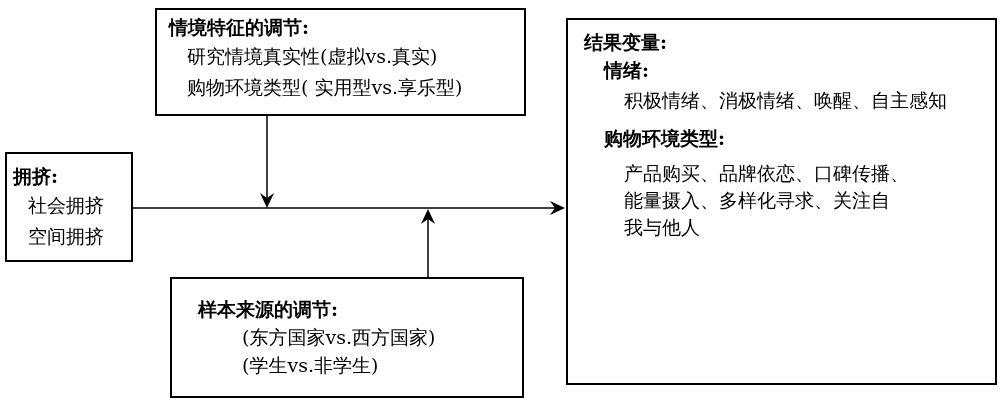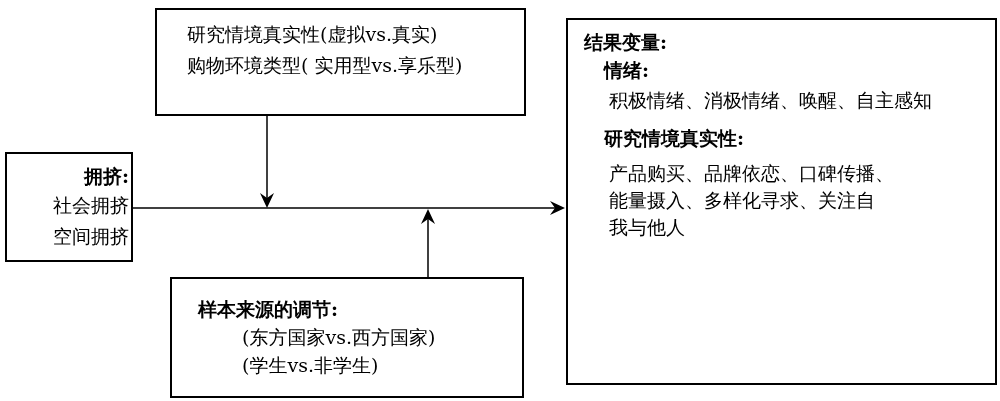--- a/index.html
+++ b/index.html
@@ -34,23 +34,23 @@
   #box-situational .box-item {
     margin-left: 18px;
     line-height: 31px;
   }
   #box-situational .box-item:first-of-type { margin-top: 6px; }
 
   #box-crowding {
     left: 5px; top: 152px; width: 128px; height: 110px;
     padding: 9px 2px 0 6px;
     line-height: 27px;
-    text-align: right;
   }
   #box-crowding .box-item {
+    margin-left: 15px;
     line-height: 31px;
   }
   #box-crowding .box-item:first-of-type { margin-top: 5px; }
 
   #box-sample {
     left: 170px; top: 277px; width: 354px; height: 121px;
     padding: 16px 6px 0 26px;
   }
   #box-sample .box-item {
     margin-left: 44px;
@@ -58,21 +58,21 @@
   }
   #box-sample .box-item:first-of-type { margin-top: 5px; }
 
   #box-outcomes {
     left: 566px; top: 18px; width: 431px; height: 367px;
     padding: 8px 2px 0 16px;
   }
   .outcome-section { margin-left: 20px; }
   .outcome-heading { font-weight: bold; line-height: 28px; }
   .outcome-body {
-    margin-left: 5px;
+    margin-left: 20px;
     line-height: 27px;
     white-space: pre-line;
   }
   #section-emotion .outcome-heading { }
   #section-emotion .outcome-body   { margin-top: 3px; }
   #section-approach .outcome-heading { margin-top: 10px; }
   #section-approach .outcome-body    { margin-top: 8px; }
   #section-avoidance .outcome-heading { margin-top: 28px; }
   #section-avoidance .outcome-body    { margin-top: 5px; }
 
@@ -95,20 +95,21 @@
     <polygon points="565,208 550,201 555,208 550,215" fill="#000000"></polygon>
 
     <line x1="267" y1="116" x2="267" y2="199" stroke="#000000" stroke-width="1.5"></line>
     <polygon points="267,208 260,193 267,198 274,193" fill="#000000"></polygon>
 
     <line x1="428" y1="277" x2="428" y2="218" stroke="#000000" stroke-width="1.5"></line>
     <polygon points="428,209 421,224 428,219 435,224" fill="#000000"></polygon>
   </svg>
 
   <div class="box" id="box-situational">
+    <div class="box-title">情境特征的调节:</div>
     <div class="box-item">研究情境真实性(虚拟vs.真实)</div>
     <div class="box-item">购物环境类型( 实用型vs.享乐型)</div>
   </div>
 
   <div class="box" id="box-crowding">
     <div class="box-title">拥挤:</div>
     <div class="box-item">社会拥挤</div>
     <div class="box-item">空间拥挤</div>
   </div>
 
@@ -120,21 +121,21 @@
 
   <div class="box" id="box-outcomes">
     <div class="box-title">结果变量:</div>
 
     <div class="outcome-section" id="section-emotion">
       <div class="outcome-heading">情绪:</div>
       <div class="outcome-body">积极情绪、消极情绪、唤醒、自主感知</div>
     </div>
 
     <div class="outcome-section" id="section-approach">
-      <div class="outcome-heading">研究情境真实性:</div>
+      <div class="outcome-heading">购物环境类型:</div>
       <div class="outcome-body">产品购买、品牌依恋、口碑传播、
 能量摄入、多样化寻求、关注自
 我与他人</div>
     </div>
 
   </div>
 
 </div>
 
 </body></html>

